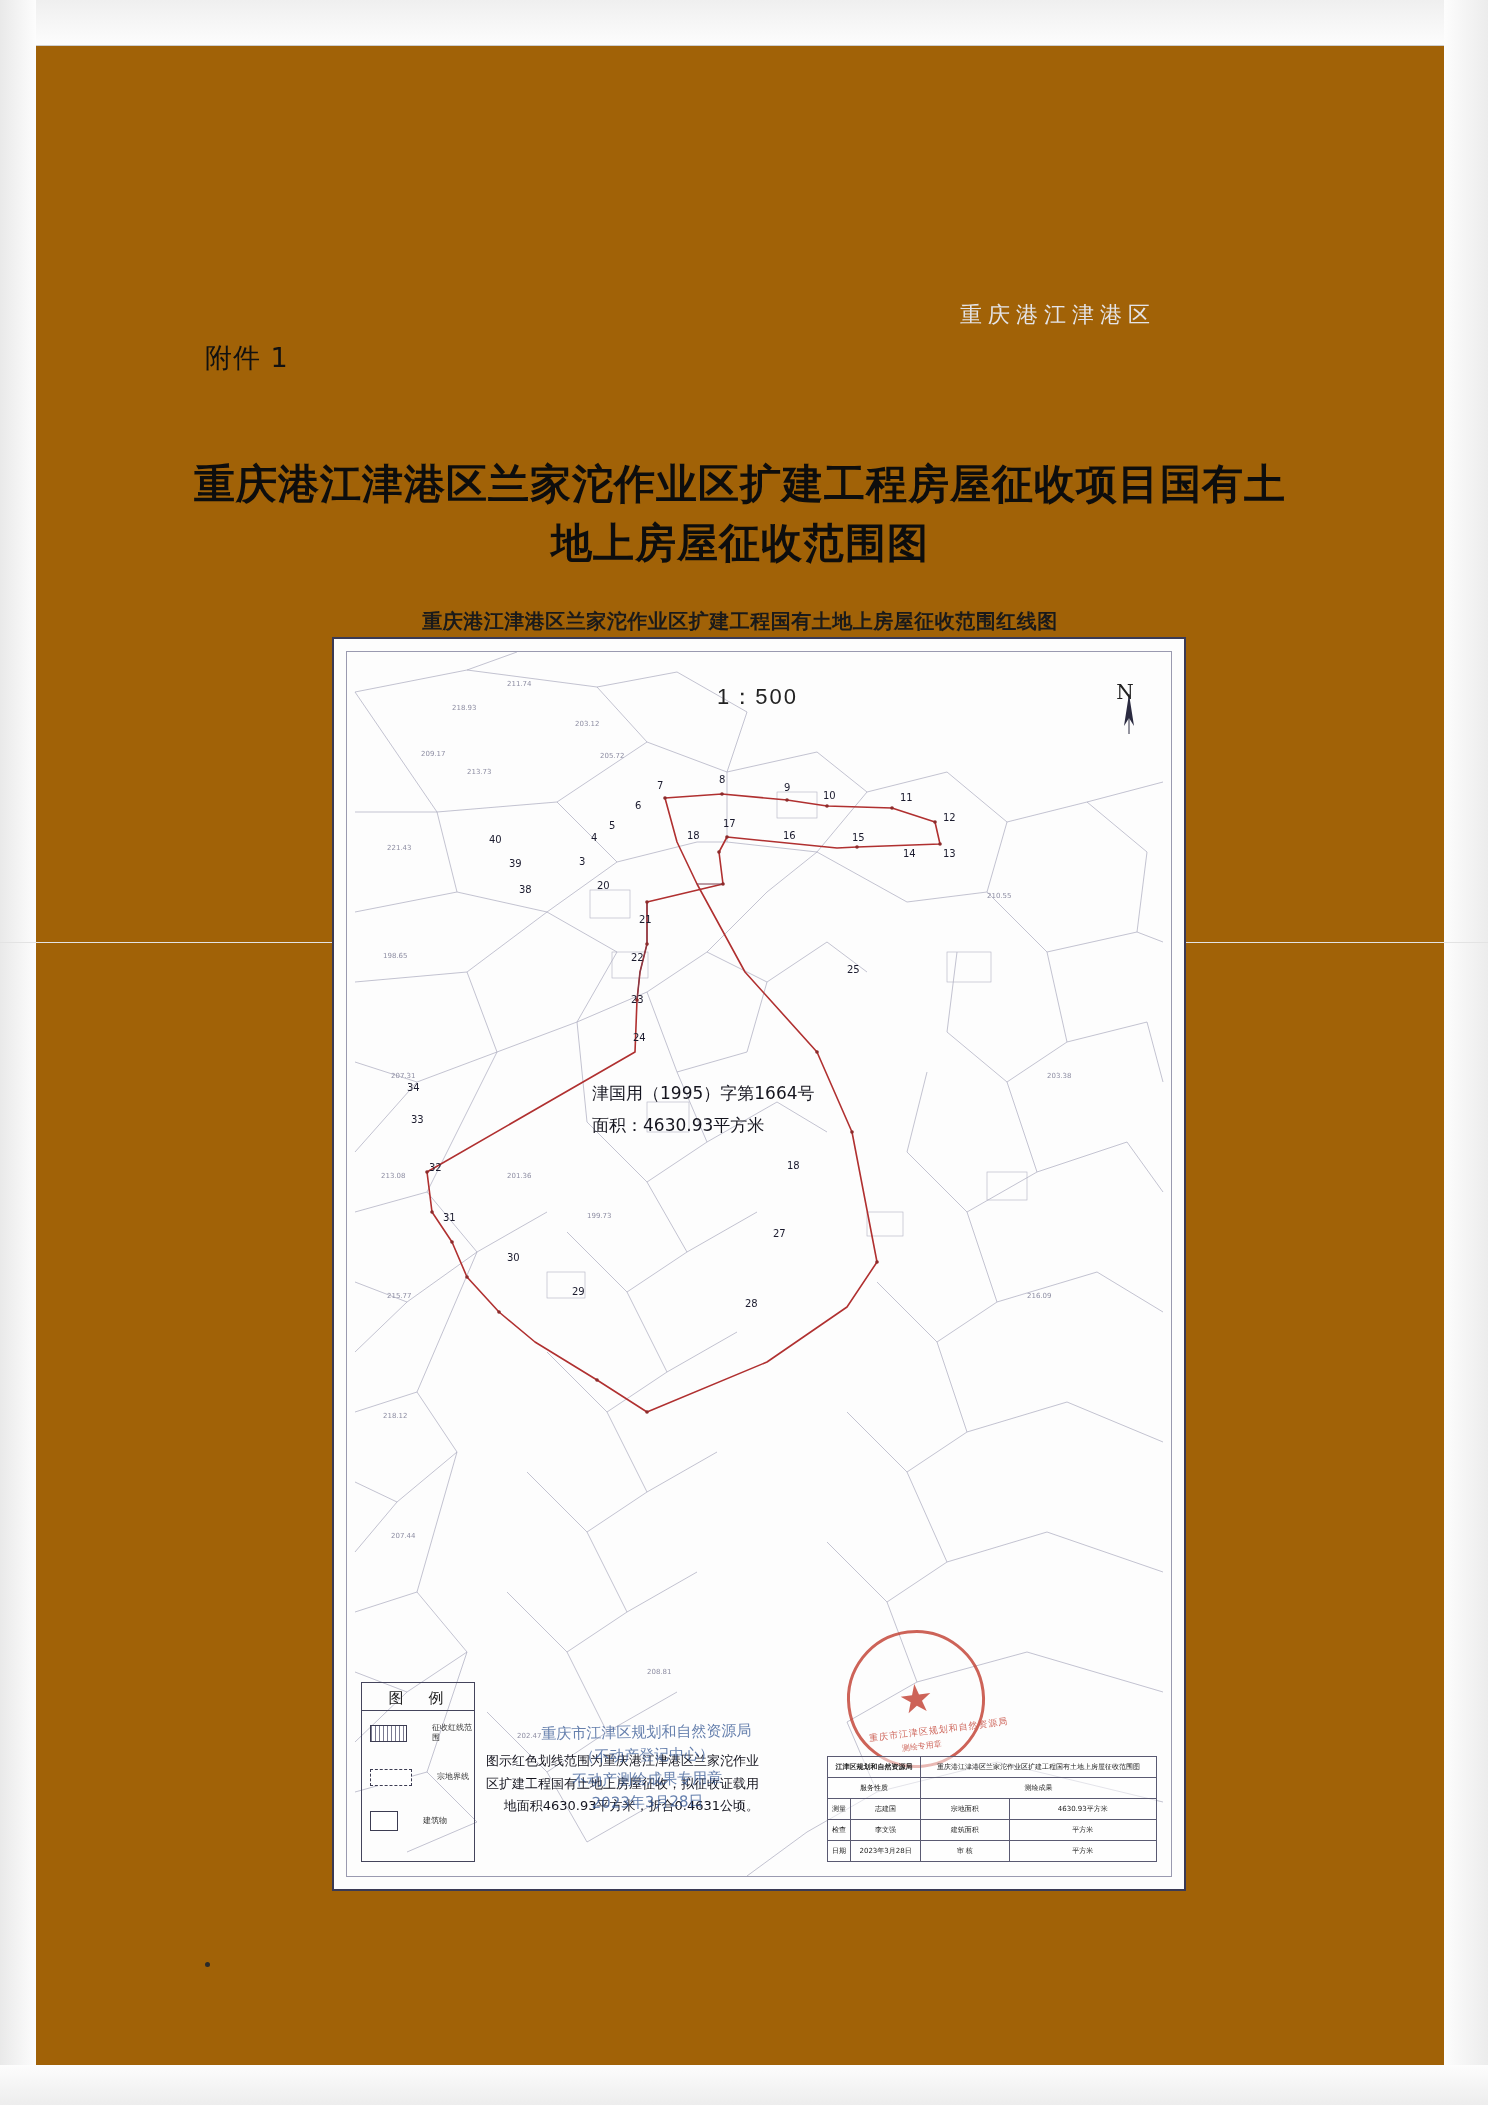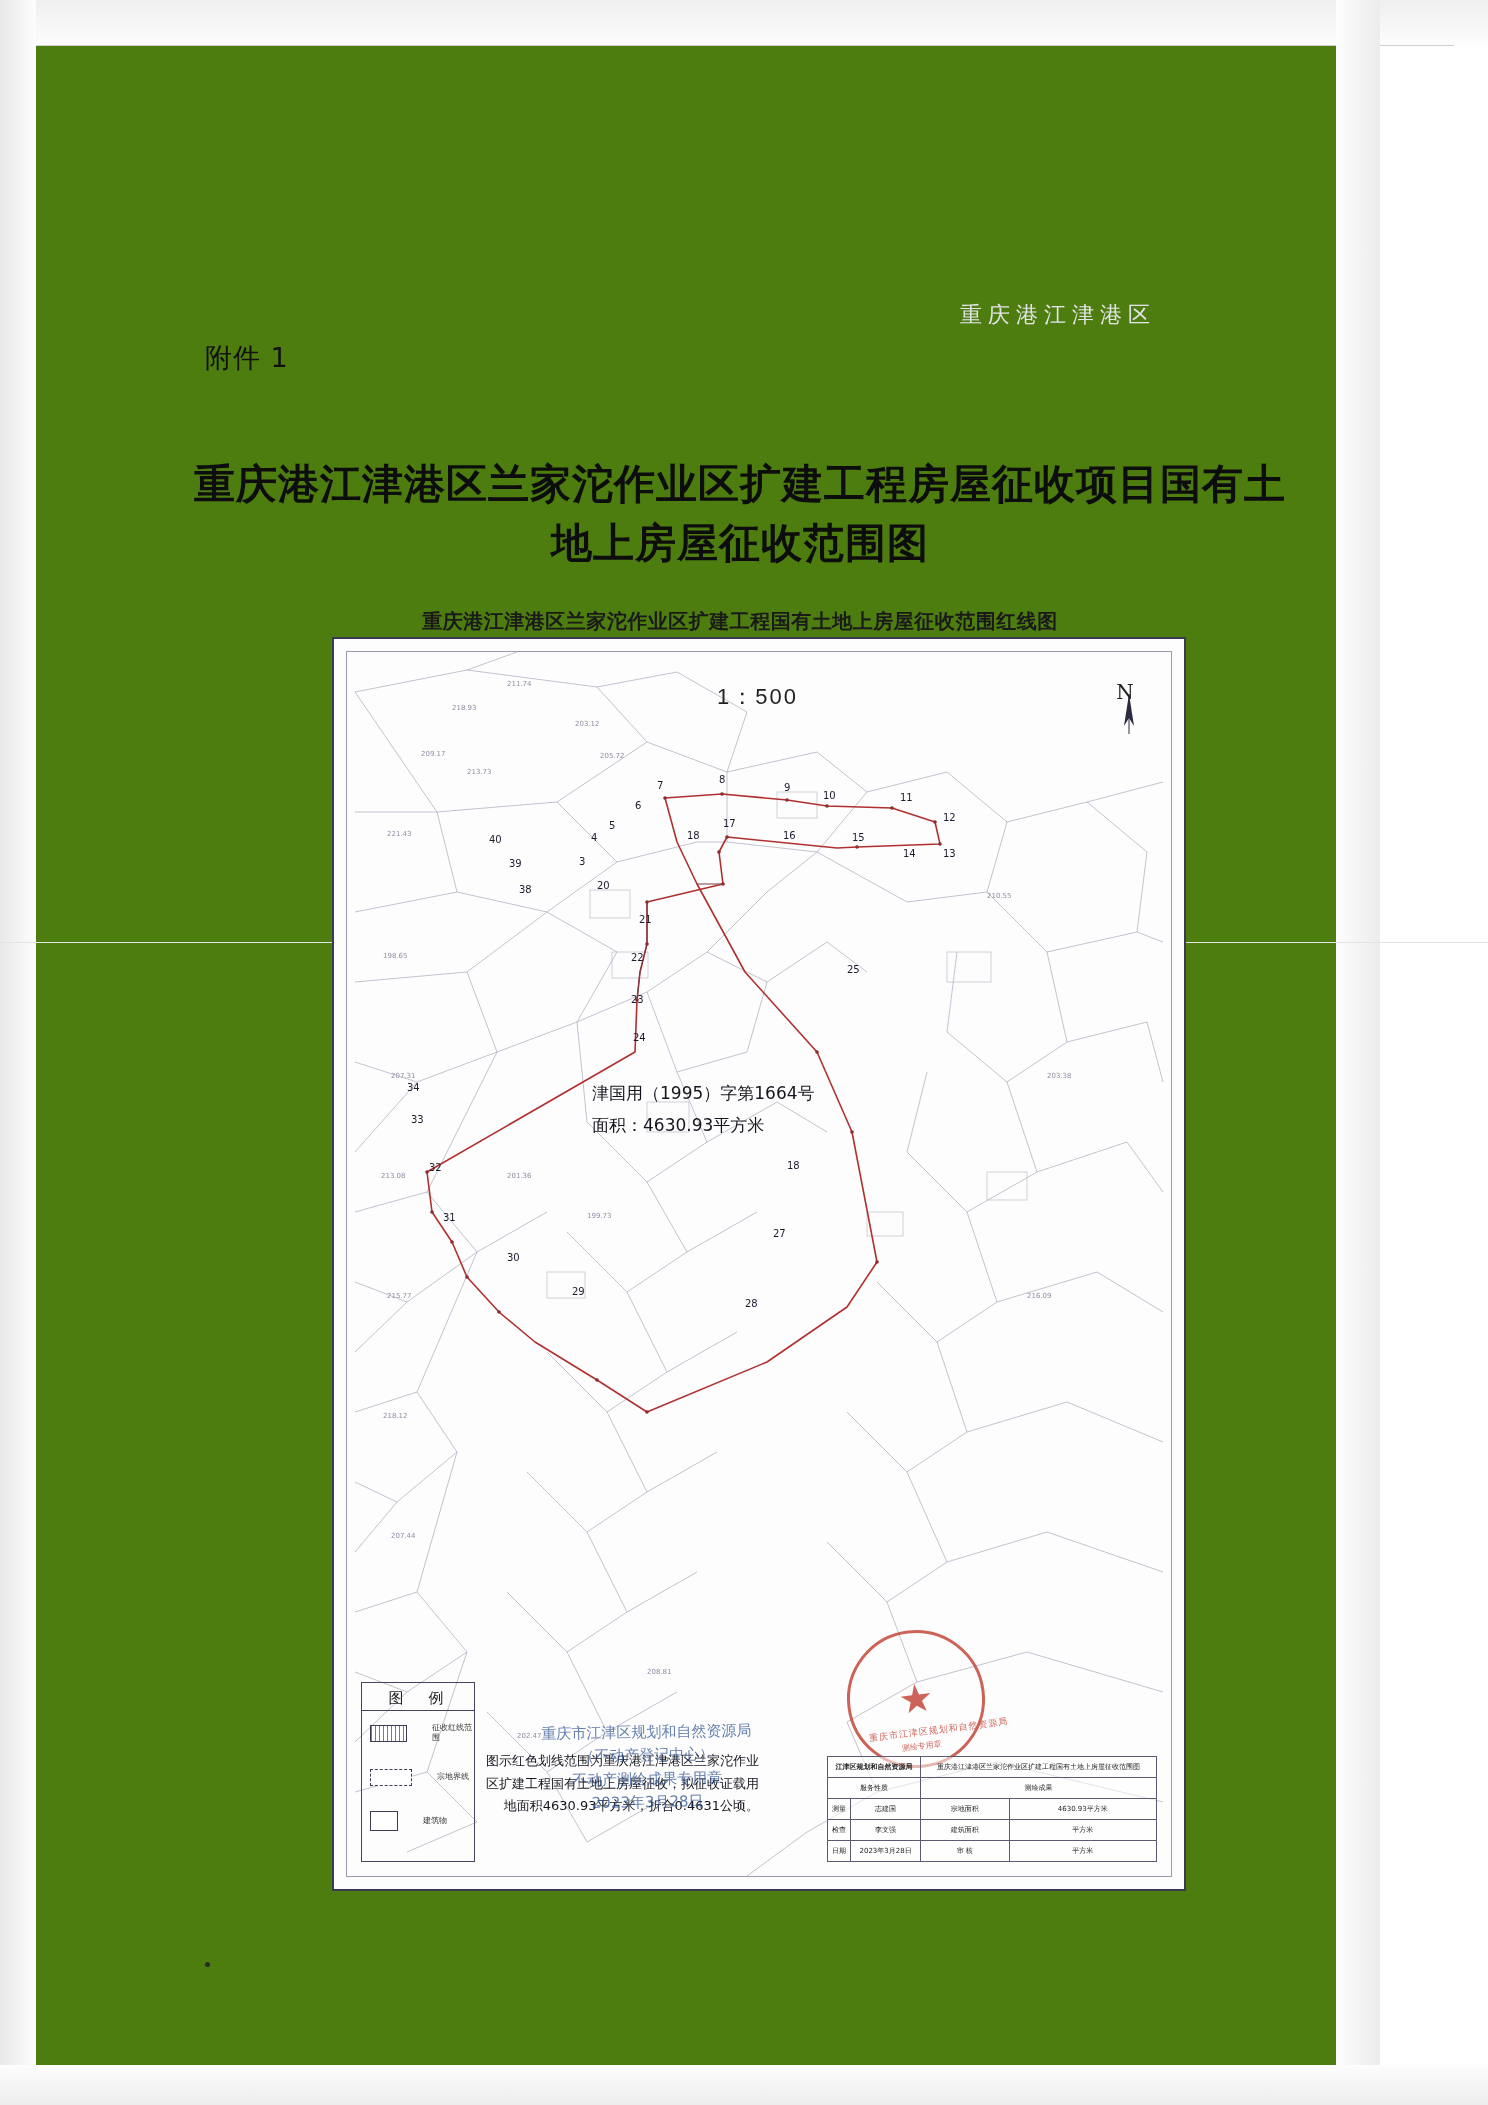--- a/index.html
+++ b/index.html
@@ -12,23 +12,23 @@
     height: 2105px;
     position: relative;
     font-family: "Liberation Serif", serif;
     color: #1a1a1a;
     overflow: hidden;
   }
   
   .page {
     position: absolute;
     left: 0; top: 0;
-    width: 1380px;
+    width: 1488px;
     height: 2105px;
-    background: #4d7c0f;
+    background: #a16207;
   }
   .scan-edge-left {
     position: absolute;
     left: 0; top: 0;
     width: 36px; height: 2105px;
     background: linear-gradient(to right, #e9e9e9, #fdfdfd);
   }
   .scan-edge-top {
     position: absolute;
     left: 0; top: 0;
@@ -510,21 +510,21 @@
       <div class="vertex-num" style="left:426px; top:576px;">27</div>
       <div class="vertex-num" style="left:440px; top:508px;">18</div>
       <div class="vertex-num" style="left:500px; top:312px;">25</div>
 
       <div class="faint-text" style="left:105px; top:52px;">218.93</div>
       <div class="faint-text" style="left:160px; top:28px;">211.74</div>
       <div class="faint-text" style="left:228px; top:68px;">203.12</div>
       <div class="faint-text" style="left:74px; top:98px;">209.17</div>
       <div class="faint-text" style="left:120px; top:116px;">213.73</div>
       <div class="faint-text" style="left:253px; top:100px;">205.72</div>
-      <div class="faint-text" style="left:40px; top:178px;">221.43</div>
+      <div class="faint-text" style="left:40px; top:192px;">221.43</div>
       <div class="faint-text" style="left:36px; top:300px;">198.65</div>
       <div class="faint-text" style="left:44px; top:420px;">207.31</div>
       <div class="faint-text" style="left:34px; top:520px;">213.08</div>
       <div class="faint-text" style="left:40px; top:640px;">215.77</div>
       <div class="faint-text" style="left:36px; top:760px;">218.12</div>
       <div class="faint-text" style="left:44px; top:880px;">207.44</div>
       <div class="faint-text" style="left:160px; top:520px;">201.36</div>
       <div class="faint-text" style="left:240px; top:560px;">199.73</div>
       <div class="faint-text" style="left:640px; top:240px;">210.55</div>
       <div class="faint-text" style="left:700px; top:420px;">203.38</div>

